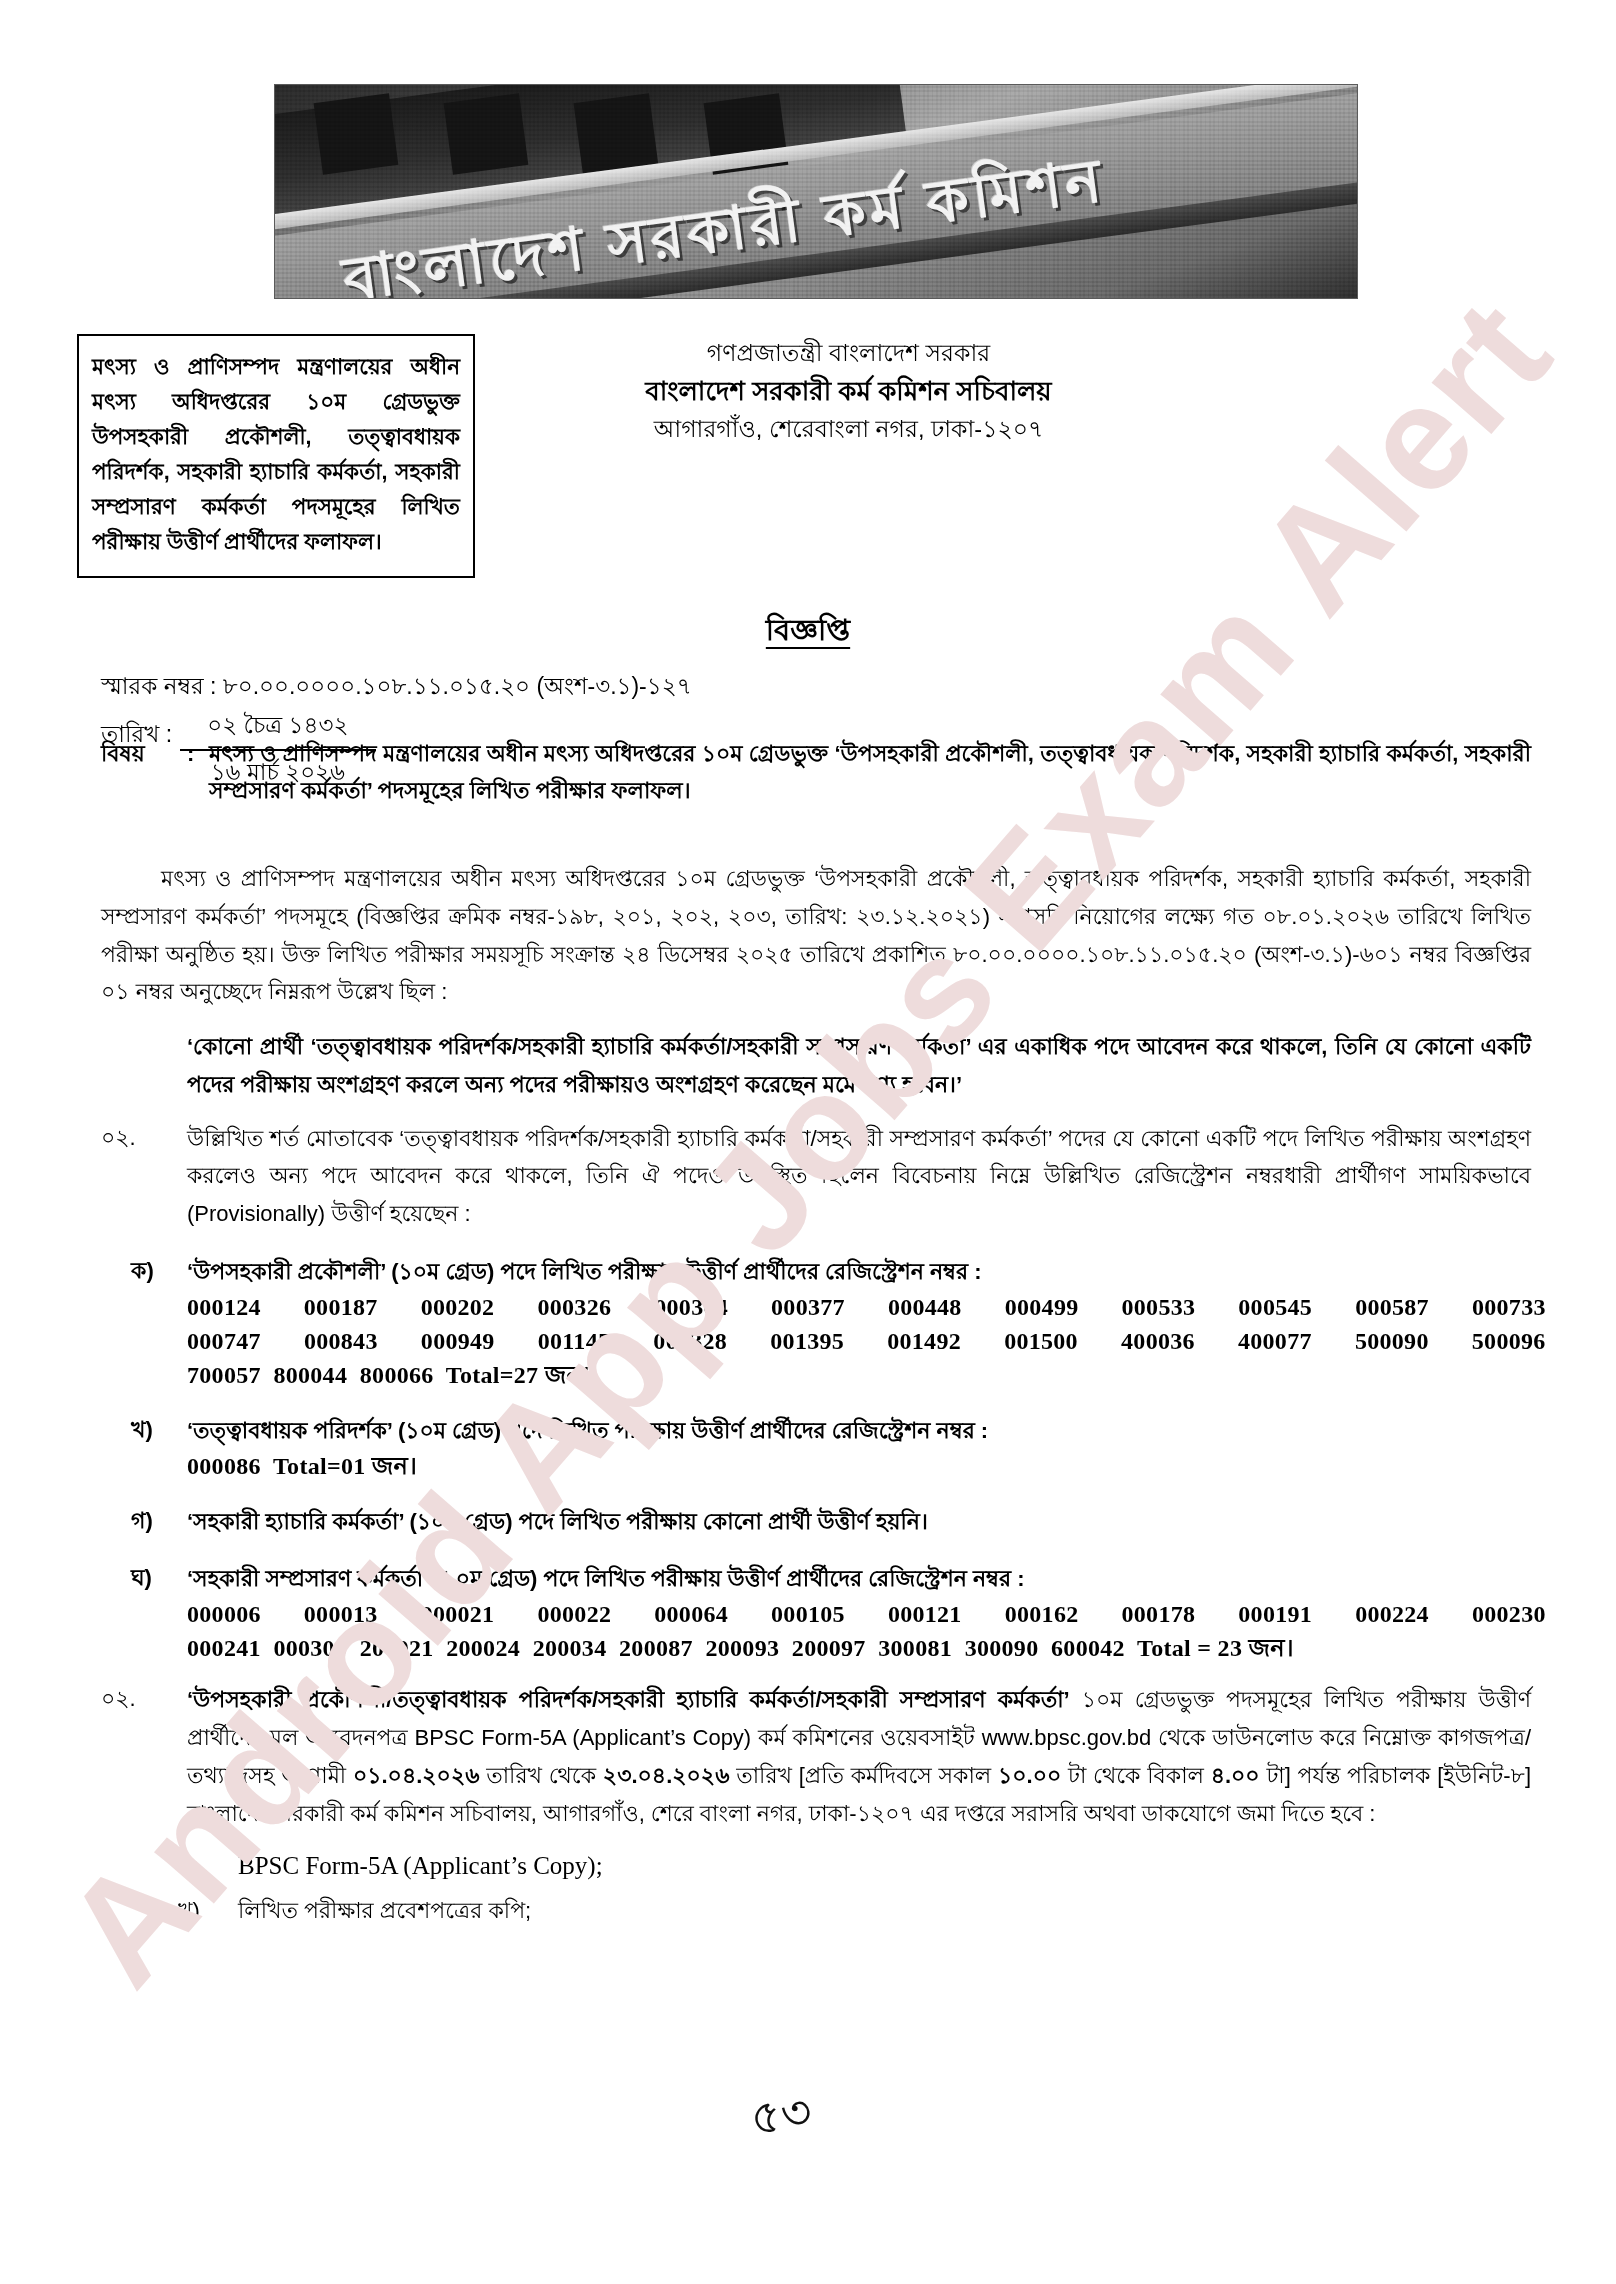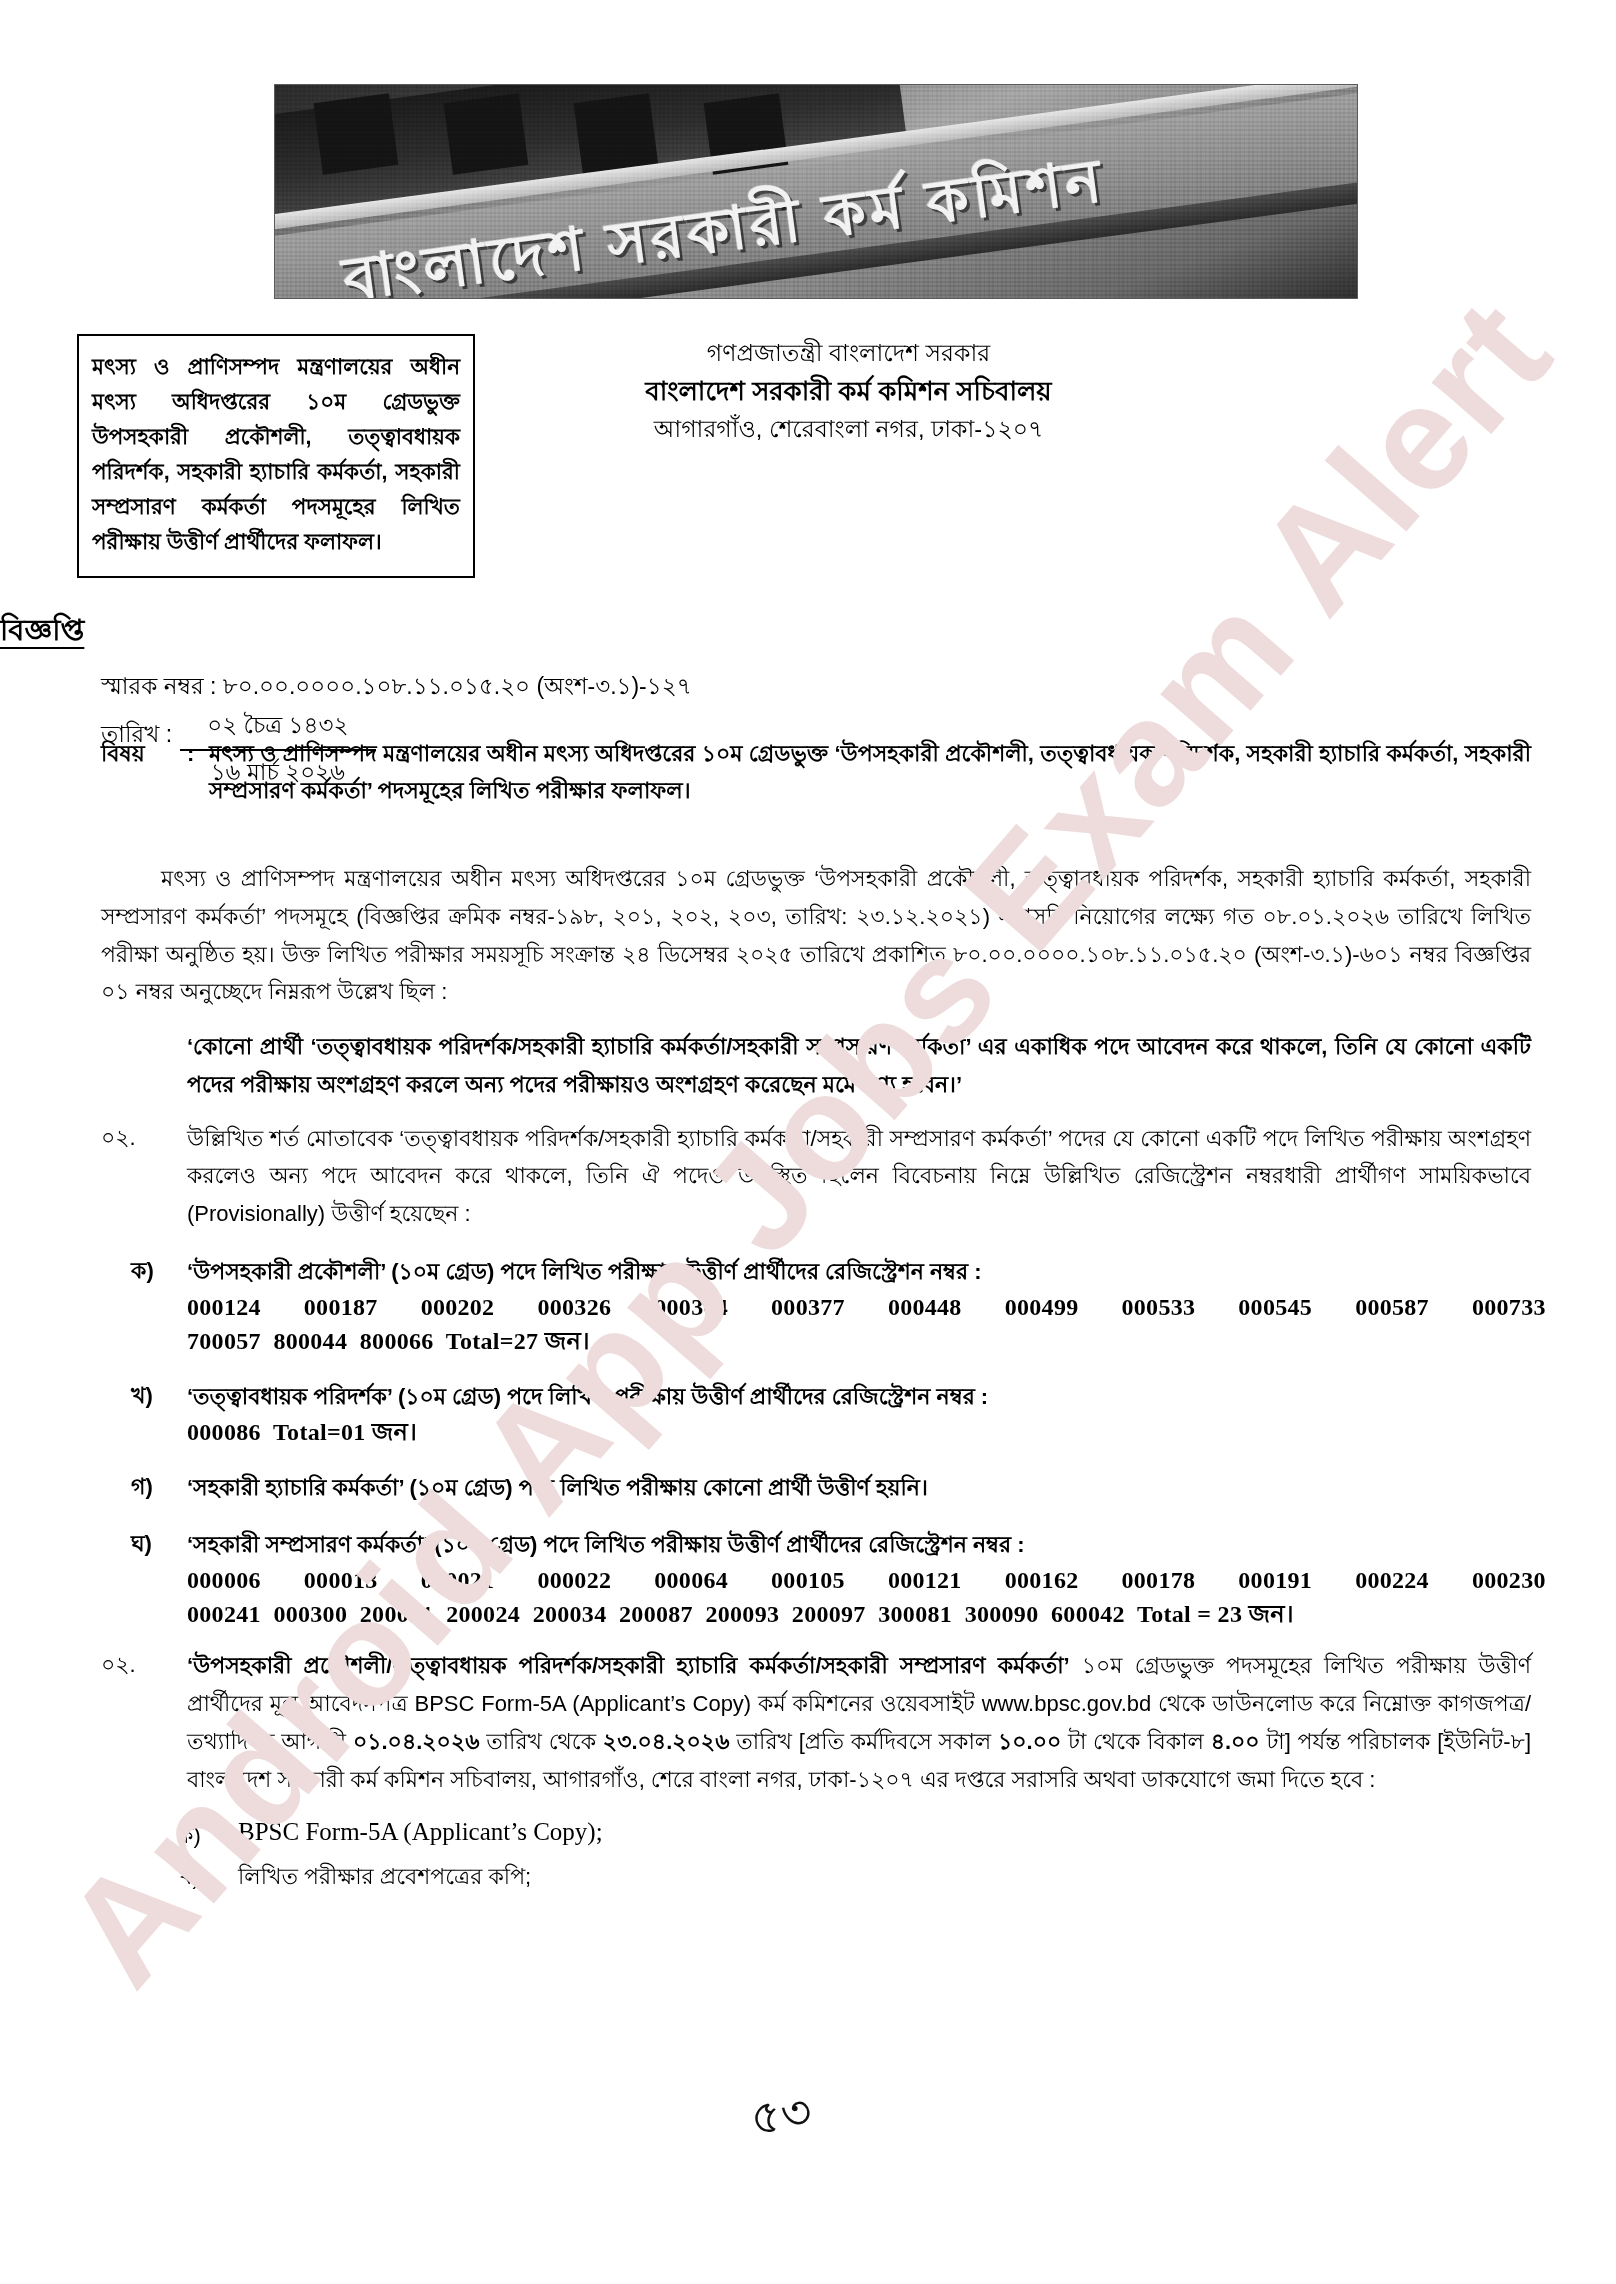--- a/index.html
+++ b/index.html
@@ -180,20 +180,21 @@
     line-height: 1.55;
     font-family: "Liberation Serif", "DejaVu Serif", serif;
   }
 
   
   .notice-word {
     position: absolute;
     left: 0;
     top: 607px;
     width: 1616px;
+    text-align: center;
     font-family: "Liberation Sans", "DejaVu Sans", sans-serif;
     font-weight: bold;
     font-size: 29px;
     z-index: 3;
     text-decoration: underline;
     text-underline-offset: 6.5px;
   }
 
   
   .memo-row {
@@ -450,20 +451,34 @@
               <span>000202</span>
               <span>000326</span>
               <span>000364</span>
               <span>000377</span>
               <span>000448</span>
               <span>000499</span>
               <span>000533</span>
               <span>000545</span>
               <span>000587</span>
               <span>000733</span>
+            </div>
+            <div class="reg-line spread">
+              <span>000747</span>
+              <span>000843</span>
+              <span>000949</span>
+              <span>001145</span>
+              <span>001328</span>
+              <span>001395</span>
+              <span>001492</span>
+              <span>001500</span>
+              <span>400036</span>
+              <span>400077</span>
+              <span>500090</span>
+              <span>500096</span>
             </div>
             <div class="reg-line"><span>700057</span><span>&nbsp; 800044</span><span>&nbsp; 800066</span><span class="tot">&nbsp; Total=27 জন।</span></div>
           </div>
         </div>
         <div class="sec">
           <div class="s-letter">খ)</div>
           <div class="s-body">
             <div class="sec-head">‘তত্ত্বাবধায়ক পরিদর্শক’ (১০ম গ্রেড) পদে লিখিত পরীক্ষায় উত্তীর্ণ প্রার্থীদের রেজিস্ট্রেশন নম্বর :</div>
             <div class="reg-line"><span>000086</span><span class="tot">&nbsp; Total=01 জন।</span></div>
           </div>

